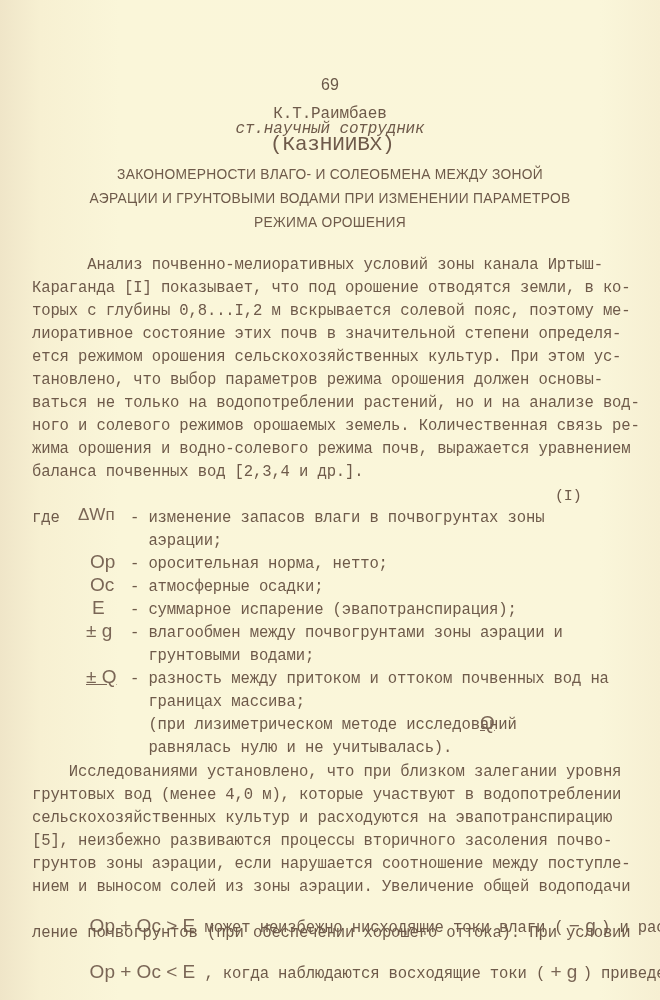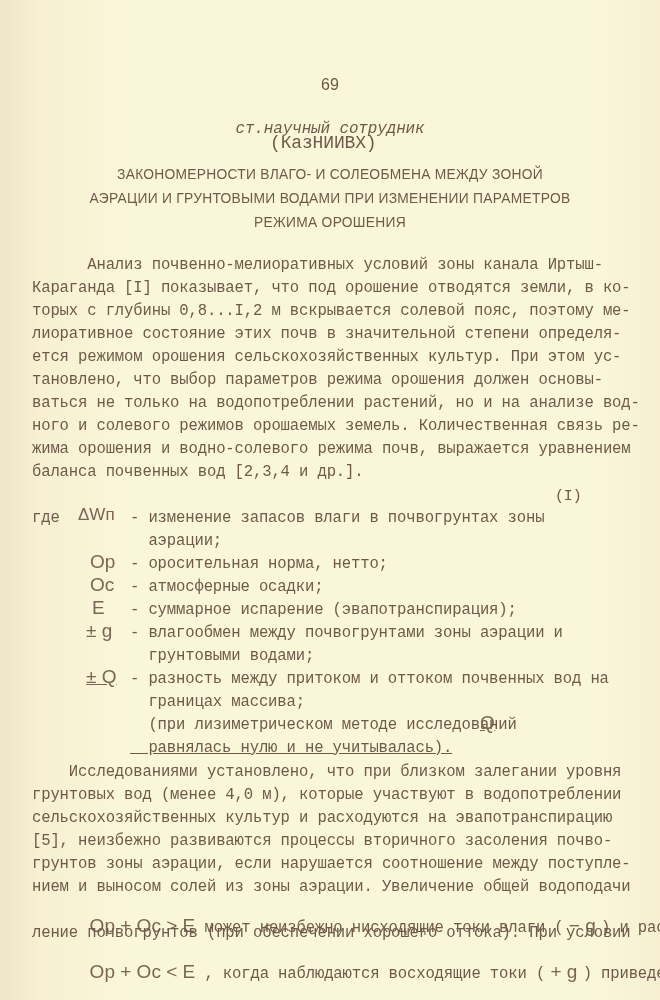--- a/index.html
+++ b/index.html
@@ -10,38 +10,39 @@
     color: #6e5a4a;
     position: relative;
   }
   .page { position: absolute; left: 0; top: 12px; width: 660px; height: 1000px; }
   .abs { position: absolute; white-space: pre; }
   .mono { font-family: "Liberation Mono", "DejaVu Sans Mono", monospace; font-size: 15.6px; letter-spacing: -0.15px; }
   .center { left: 0; width: 660px; text-align: center; }
   .page-number { top: 64px; font-family: "Liberation Sans", sans-serif; font-size: 16px; color: #6a5848; }
   .author { top: 93px; font-size: 16px; }
   .position { top: 108px; font-size: 16px; font-style: italic; }
-  .org { top: 121px; font-size: 18px; }
+  .org { top: 121px; font-size: 21px; }
   .title { font-family: "Liberation Sans Narrow", "Liberation Sans", sans-serif; font-size: 15px; letter-spacing: 0.3px; transform: scaleX(0.92); transform-origin: center; color: #6e5a4a; }
   .t1 { top: 153px; }
   .t2 { top: 177px; }
   .t3 { top: 201px; }
   .line { left: 32px; font-size: 15.6px; }
   .formula { font-family: "Liberation Sans", sans-serif; font-style: italic; font-weight: 300; font-size: 19px; color: #7a6656; }
   .var { font-family: "Liberation Sans", sans-serif; font-size: 19px; color: #7a6656; }
   .eqnum { font-size: 15px; }
   .ul { text-decoration: underline; }
 </style>
 </head>
 <body>
 
 <div class="page">
 
   <div class="abs center page-number">69</div>
 
+  <div class="abs center mono author">К.Т.Раимбаев</div>
   <div class="abs center mono position">ст.научный сотрудник</div>
   <div class="abs mono org" style="left:270px;">(КазНИИВХ)</div>
 
   <div class="abs center title t1">ЗАКОНОМЕРНОСТИ ВЛАГО- И СОЛЕОБМЕНА МЕЖДУ ЗОНОЙ</div>
   <div class="abs center title t2">АЭРАЦИИ И ГРУНТОВЫМИ ВОДАМИ ПРИ ИЗМЕНЕНИИ ПАРАМЕТРОВ</div>
   <div class="abs center title t3">РЕЖИМА ОРОШЕНИЯ</div>
 
   <div>
     <div class="abs mono line" style="top:244px;">      Анализ почвенно-мелиоративных условий зоны канала Иртыш-</div>
     <div class="abs mono line" style="top:267px;text-align:center;">Караганда [I] показывает, что под орошение отводятся земли, в ко-</div>
@@ -75,21 +76,21 @@
 
     <div class="abs var" style="left:86px; top:608px;">± g</div>
     <div class="abs mono" style="left:130px; top:612px;">- влагообмен между почвогрунтами зоны аэрации и</div>
     <div class="abs mono" style="left:130px; top:635px;">  грунтовыми водами;</div>
 
     <div class="abs var ul" style="left:86px; top:654px;">± Q</div>
     <div class="abs mono" style="left:130px; top:658px;">- разность между притоком и оттоком почвенных вод на</div>
     <div class="abs mono" style="left:130px; top:681px;">  границах массива;</div>
     <div class="abs mono" style="left:130px; top:704px;">  (при лизиметрическом методе исследований</div>
     <div class="abs var ul" style="left:480px; top:700px;">Q</div>
-    <div class="abs mono" style="left:130px; top:727px;text-decoration:underline;">  равнялась нулю и не учитывалась).</div>
+    <div class="abs mono" style="left:130px; top:727px;">  равнялась нулю и не учитывалась).</div>
   </div>
 
   <div>
     <div class="abs mono line" style="top:751px;">    Исследованиями установлено, что при близком залегании уровня</div>
     <div class="abs mono line" style="top:774px;">грунтовых вод (менее 4,0 м), которые участвуют в водопотреблении</div>
     <div class="abs mono line" style="top:797px;">сельскохозяйственных культур и расходуются на эвапотранспирацию</div>
     <div class="abs mono line" style="top:820px;">[5], неизбежно развиваются процессы вторичного засоления почво-</div>
     <div class="abs mono line" style="top:843px;">грунтов зоны аэрации, если нарушается соотношение между поступле-</div>
     <div class="abs mono line" style="top:866px;">нием и выносом солей из зоны аэрации. Увеличение общей водоподачи</div>
 

